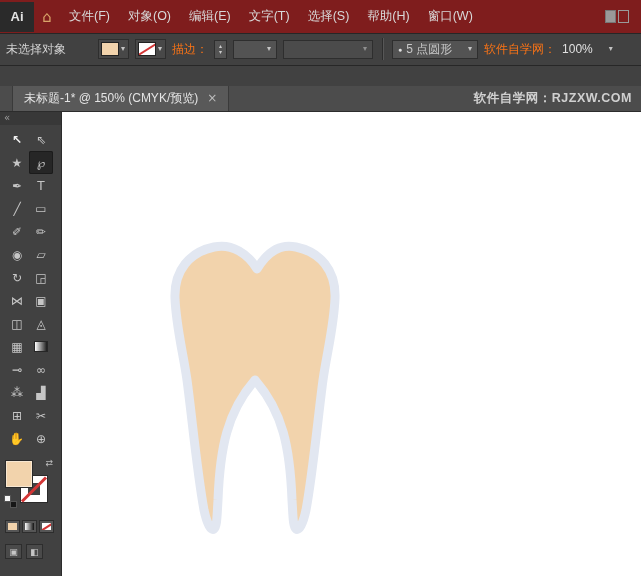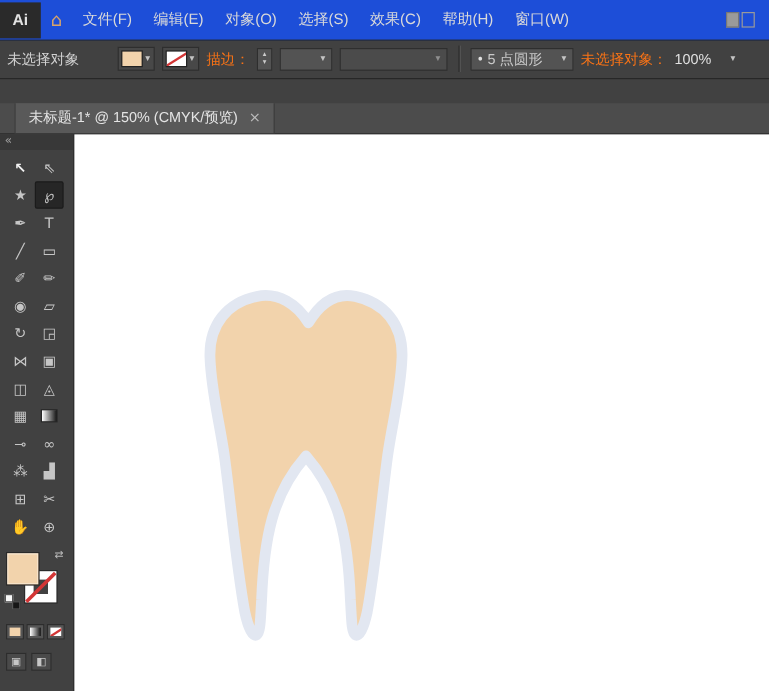--- a/index.html
+++ b/index.html
@@ -1,21 +1,21 @@
 <!DOCTYPE html>
 <html><head>
 <meta charset="utf-8">
 <style>
   * { margin:0; padding:0; box-sizing:border-box; }
   html,body { width:641px; height:576px; overflow:hidden; }
   body { font-family:"Liberation Sans","DejaVu Sans",sans-serif; background:#414141; }
   #app { width:641px; height:576px; display:flex; flex-direction:column; }
 
   
-  .menu-bar { height:36px; background:#1d4ed8; border-bottom:1px solid #262626;
+  .menu-bar { height:36px; background:#7f1d1d; border-bottom:1px solid #262626;
               display:flex; align-items:center; color:#d9d9d9; font-size:12.5px; }
   .app-logo { width:34px; height:30px; background:#2a2a2a; color:#e3e3e3; font-weight:bold;
               font-size:13px; display:flex; align-items:center; justify-content:center; }
   .home-btn { width:26px; height:30px; display:flex; align-items:center; justify-content:center;
               color:#d9a469; font-size:15px; font-family:"DejaVu Sans",sans-serif; }
   .menu-item { padding:0 9px; height:30px; display:flex; align-items:center; cursor:default; }
   .menu-spacer { flex:1; }
   .ws-icon { width:26px; height:14px; margin-right:10px; display:flex; gap:2px; }
   .ws-icon .a { width:11px; height:13px; background:#9a9a9a; border:1px solid #777; }
   .ws-icon .b { width:11px; height:13px; border:1px solid #9a9a9a; }
@@ -107,24 +107,24 @@
 </style>
 </head>
 <body>
 
 <div id="app">
 
   <div class="menu-bar">
     <div class="app-logo">Ai</div>
     <div class="home-btn">⌂</div>
     <div class="menu-item">文件(F)</div>
+    <div class="menu-item">对象(O)</div>
     <div class="menu-item">编辑(E)</div>
-    <div class="menu-item">对象(O)</div>
+    <div class="menu-item">文字(T)</div>
     <div class="menu-item">选择(S)</div>
-    <div class="menu-item">效果(C)</div>
     <div class="menu-item">帮助(H)</div>
     <div class="menu-item">窗口(W)</div>
     <div class="menu-spacer"></div>
     <div class="ws-icon">
       <span class="a"></span>
       <span class="b"></span>
     </div>
   </div>
 
   <div class="control-bar">
@@ -157,32 +157,33 @@
     </div>
 
     <div class="vsep"></div>
 
     <div class="dropdown brush">
       <span class="bullet">●</span>
       <span>5 点圆形</span>
       <span class="caret">▾</span>
     </div>
 
-    <span class="cb-label">未选择对象：</span>
+    <span class="cb-label">软件自学网：</span>
     <div class="opacity-val">
       <span>100%</span>
       <span class="caret">▾</span>
     </div>
   </div>
 
   <div class="tab-bar">
     <div class="doc-tab">
       <span>未标题-1* @ 150% (CMYK/预览)</span>
       <span class="tab-close">×</span>
     </div>
+    <div class="site-label">软件自学网：RJZXW.COM</div>
   </div>
 
   <div class="workspace">
 
     <div class="toolbar">
       <div class="tb-head">«</div>
 
       <div class="tools">
         <div class="tool">
             <span class="ticon bright">↖</span>

